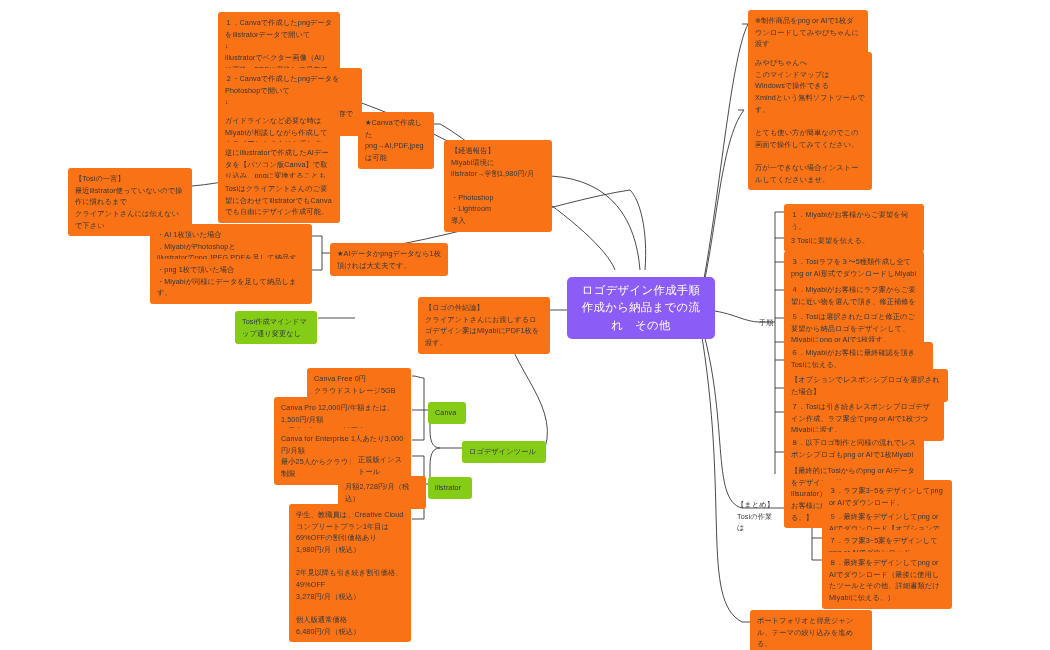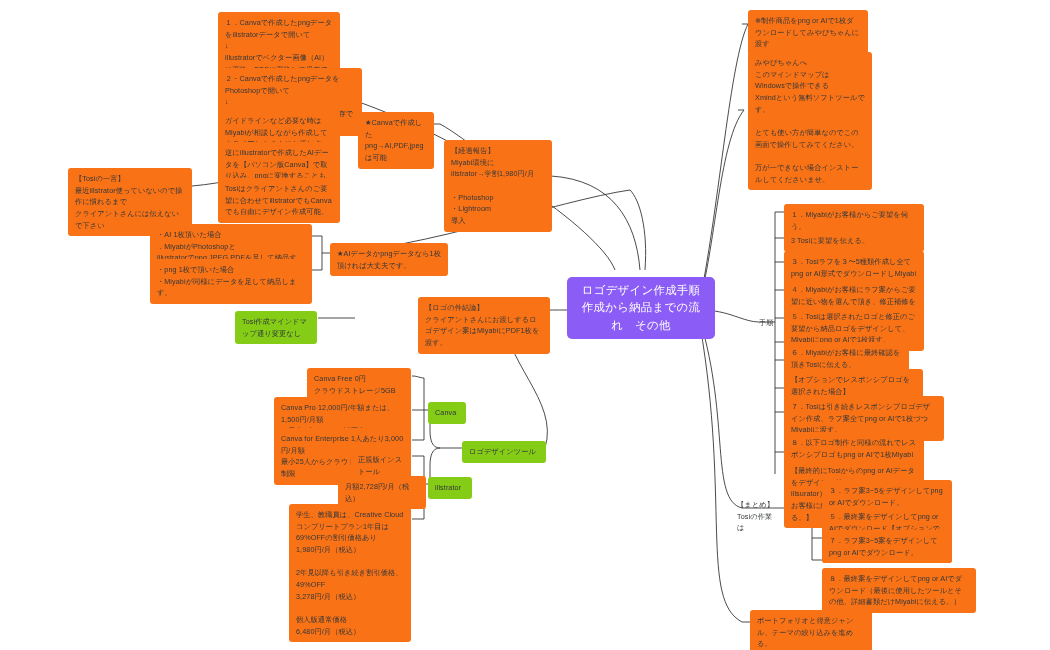--- a/index.html
+++ b/index.html
@@ -226,28 +226,28 @@
 
 万が一できない場合インストールしてくださいませ。</div>
 
   <div class="node plain" style="left:755px; top:315px; width:24px;">手順</div>
 
   <div class="node" style="left:784px; top:204px; width:140px;">１．Miyabiがお客様からご要望を伺う。</div>
   <div class="node" style="left:784px; top:230px; width:140px;">3 Tosiに要望を伝える。</div>
   <div class="node" style="left:784px; top:251px; width:140px;">３．Tosiラフを３〜5種類作成し全てpng or AI形式でダウンロードしMiyabiに渡す。</div>
   <div class="node" style="left:784px; top:279px; width:140px;">４．Miyabiがお客様にラフ案からご要望に近い物を選んで頂き、修正補修を伺う。</div>
   <div class="node" style="left:784px; top:306px; width:140px;">５．Tosiは選択されたロゴと修正のご要望から納品ロゴをデザインして、Miyabiにpng or AIで1枚渡す。</div>
-  <div class="node" style="left:784px; top:342px; width:125px;">６．Miyabiがお客様に最終確認を頂きTosiに伝える。</div>
-  <div class="node" style="left:784px; top:369px; width:139px;">【オプションでレスポンシブロゴを選択された場合】</div>
+  <div class="node" style="left:784px; top:342px; width:149px;">６．Miyabiがお客様に最終確認を頂きTosiに伝える。</div>
+  <div class="node" style="left:784px; top:369px; width:164px;">【オプションでレスポンシブロゴを選択された場合】</div>
   <div class="node" style="left:784px; top:396px; width:160px;">７．Tosiは引き続きレスポンシブロゴデザイン作成、ラフ案全てpng or AIで1枚づつMiyabiに渡す。</div>
   <div class="node" style="left:784px; top:432px; width:140px;">８．以下ロゴ制作と同様の流れでレスポンシブロゴもpng or AIで1枚Miyabiに渡す。</div>
   <div class="node" style="left:784px; top:460px; width:140px;">【最終的にTosiからのpng or AIデータをデザインに使った（Canba or illsurator）にMiyabiがインポートし、お客様に納品する製品を作り納品する。】</div>
 
   <div class="node plain" style="left:733px; top:497px; width:46px;">【まとめ】
 Tosiの作業は</div>
   <div class="node" style="left:822px; top:480px; width:130px;">３．ラフ案3~5をデザインしてpng or AIでダウンロード。</div>
   <div class="node" style="left:822px; top:506px; width:130px;">５．最終案をデザインしてpng or AIでダウンロード【オプションでレスポンシブロゴがあった場合】上記手順の繰り返し。</div>
   <div class="node" style="left:822px; top:530px; width:130px;">７．ラフ案3~5案をデザインしてpng or AIでダウンロード。</div>
-  <div class="node" style="left:822px; top:568px; width:154px;">８．最終案をデザインしてpng or AIでダウンロード（最後に使用したツールとその他、詳細書類だけMiyabiに伝える。）</div>
+  <div class="node" style="left:822px; top:552px; width:130px;">８．最終案をデザインしてpng or AIでダウンロード（最後に使用したツールとその他、詳細書類だけMiyabiに伝える。）</div>
 
   <div class="node" style="left:750px; top:610px; width:122px;">ポートフォリオと得意ジャンル、テーマの絞り込みを進める。</div>
 
 </div>
 
 </body></html>

